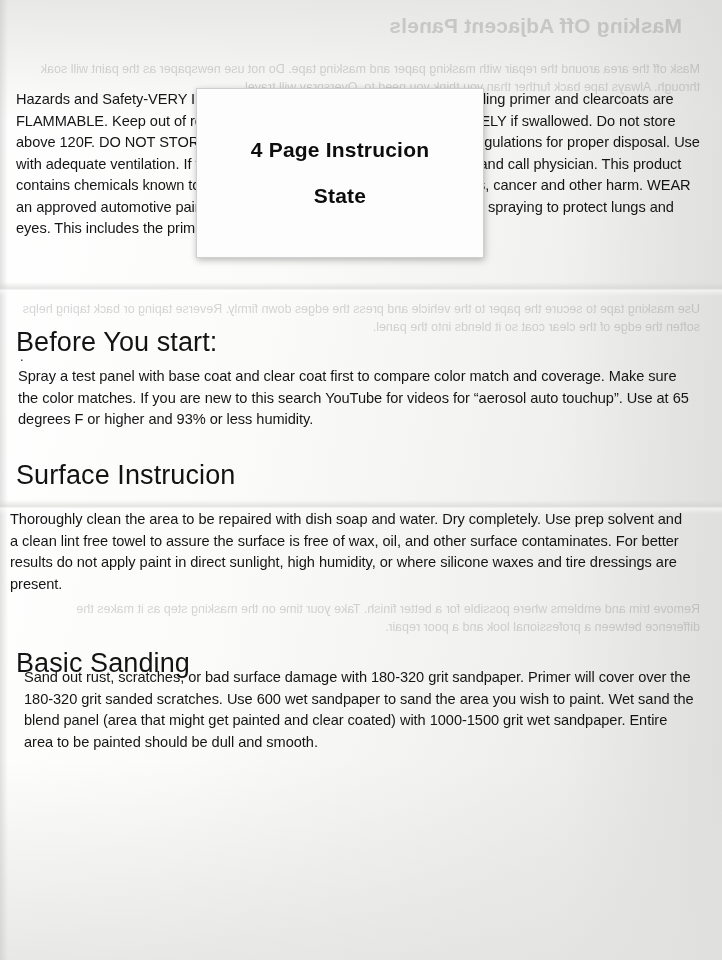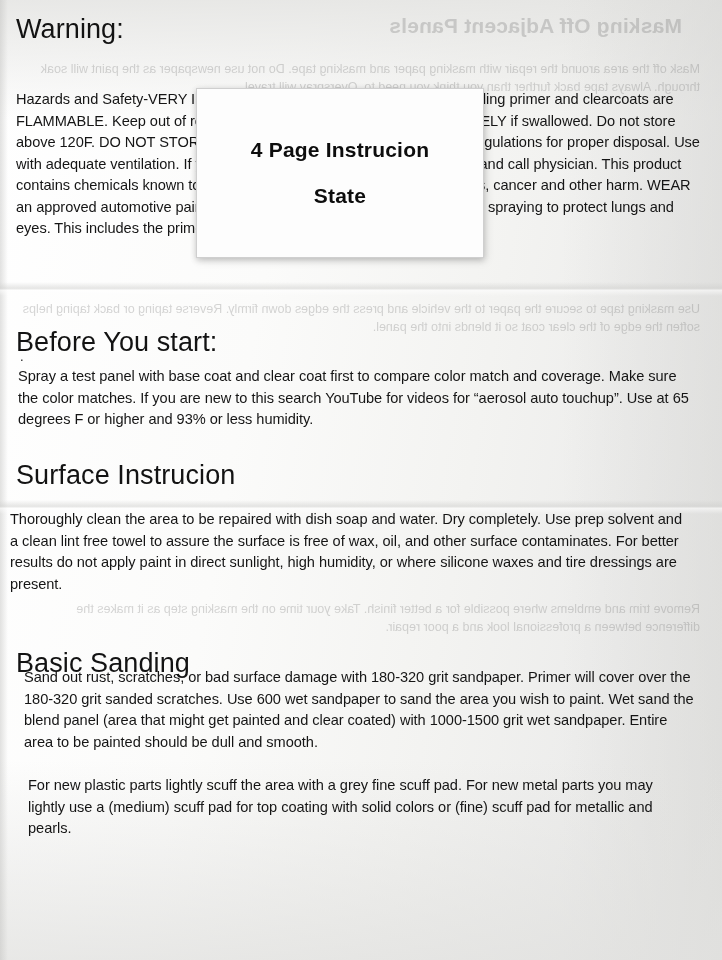--- a/index.html
+++ b/index.html
@@ -136,33 +136,31 @@
   <div class="fold-line" style="top:282px;"></div>
   <div class="fold-line" style="top:500px;"></div>
 
   <div class="bleed bleed-title" style="left:352px; top:14px; width:330px;">Masking Off Adjacent Panels</div>
   <div class="bleed bleed-body" style="left:20px; top:60px; width:680px;">Mask off the area around the repair with masking paper and masking tape. Do not use newspaper as the paint will soak through. Always tape back further than you think you need to. Overspray will travel.</div>
   <div class="bleed bleed-body" style="left:20px; top:300px; width:680px;">Use masking tape to secure the paper to the vehicle and press the edges down firmly. Reverse taping or back taping helps soften the edge of the clear coat so it blends into the panel.</div>
   <div class="bleed bleed-body" style="left:20px; top:600px; width:680px;">Remove trim and emblems where possible for a better finish. Take your time on the masking step as it makes the difference between a professional look and a poor repair.</div>
 
   <div class="content">
 
-    <h1 class="section" style="left:16px; top:14px; width:400px;">Warning:</h1>
     <p class="para" style="left:16px; top:89px; width:690px;">Hazards and Safety-VERY IMPORTANT: All aerosol touch-up paint including primer and clearcoats are FLAMMABLE. Keep out of reach of children. Call a physician IMMEDIATELY if swallowed. Do not store above 120F. DO NOT STORE IN CAR and avoid freezing. Check local regulations for proper disposal. Use with adequate ventilation. If you feel dizzy stop product use immediately and call physician. This product contains chemicals known to the State of California to cause birth defects, cancer and other harm. WEAR an approved automotive paint respirator and WEAR safety goggles when spraying to protect lungs and eyes. This includes the primer, paint and clearcoat.</p>
 
     <h1 class="section" style="left:16px; top:327px; width:400px;">Before You start:</h1>
     <span class="dot" style="left:20px; top:349px;">.</span>
     <p class="para" style="left:18px; top:366px; width:680px;">Spray a test panel with base coat and clear coat first to compare color match and coverage. Make sure the color matches.  If you are new to this search YouTube for videos for “aerosol auto touchup”.  Use at 65 degrees F or higher and 93% or less humidity.</p>
 
     <h1 class="section" style="left:16px; top:460px; width:440px;">Surface Instrucion</h1>
     <p class="para" style="left:10px; top:509px; width:672px;">Thoroughly clean the area to be repaired with dish soap and water.  Dry completely. Use prep solvent and a clean lint free towel to assure the surface is free of wax, oil, and other surface contaminates. For better results do not apply paint in direct sunlight, high humidity, or where silicone waxes and tire dressings are present.</p>
 
     <h1 class="section" style="left:16px; top:648px; width:400px;">Basic Sanding</h1>
     <p class="para" style="left:24px; top:667px; width:672px;">Sand out rust, scratches, or bad surface damage with 180-320 grit sandpaper. Primer will cover over the 180-320 grit sanded scratches. Use 600 wet sandpaper to sand the area you wish to paint. Wet sand the blend panel (area that might get painted and clear coated) with 1000-1500 grit wet sandpaper. Entire area to be painted should be dull and smooth.</p>
-    <p class="para" style="left:28px; top:775px; width:664px;">For new plastic parts lightly scuff the area with a grey fine scuff pad. For new metal parts you may lightly use a (medium) scuff pad for top coating with solid colors or (fine) scuff pad for metallic and pearls.</p>
 
     <div class="sticker">
       <div class="sticker-line">4 Page Instrucion</div>
       <div class="sticker-line">State</div>
     </div>
 
   </div>
 </div>
 
 </body></html>

